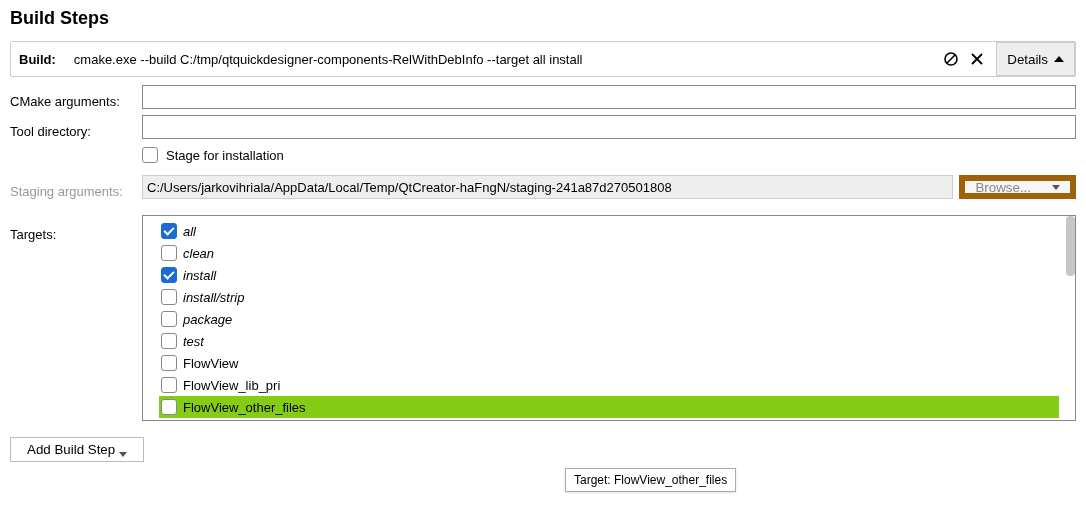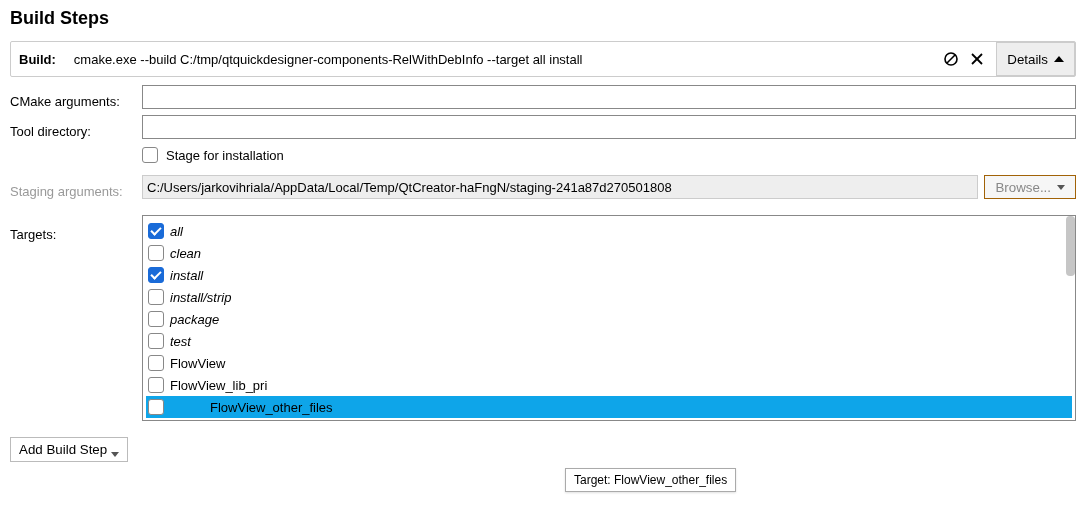--- a/index.html
+++ b/index.html
@@ -88,55 +88,55 @@
   content: "";
   position: absolute;
   left: 4px; top: 1px;
   width: 4px; height: 8px;
   border: solid #fff;
   border-width: 0 2px 2px 0;
   transform: rotate(45deg);
 }
 .browse-btn {
   height: 24px;
-  border: 1px solid #a16207;
+  border: 6px solid #a16207;
   background: #f6f6f6;
   padding: 0 10px;
   margin-left: 6px;
   color: #888;
   display: flex;
   align-items: center;
-  gap: 6px;
+  gap: 21px;
   cursor: default;
 }
 .targets-row {
   display: flex;
   align-items: flex-start;
   margin-top: 16px;
 }
 .targets-box {
   flex: 1;
   border: 1px solid #888;
   height: 206px;
   overflow-y: auto;
-  padding: 4px 3px;
+  padding: 4px 16px;
   position: relative;
 }
 .target-item {
   display: flex;
   align-items: center;
   height: 22px;
   padding: 0 2px;
 }
 .target-item.italic span { font-style: italic; }
-.target-item.hovered { background: #0ea5e9; gap: 40px; }
+.target-item.hovered { background: #84cc16; }
 .target-item .chk { margin-right: 6px; }
 .add-build-step {
   margin-top: 16px;
-  padding: 4px 8px;
+  padding: 4px 16px;
   background: #fff;
   border: 1px solid #bbb;
   display: inline-flex;
   align-items: flex-end;
   gap: 4px;
   cursor: pointer;
 }
 .tooltip {
   position: absolute;
   left: 565px;

